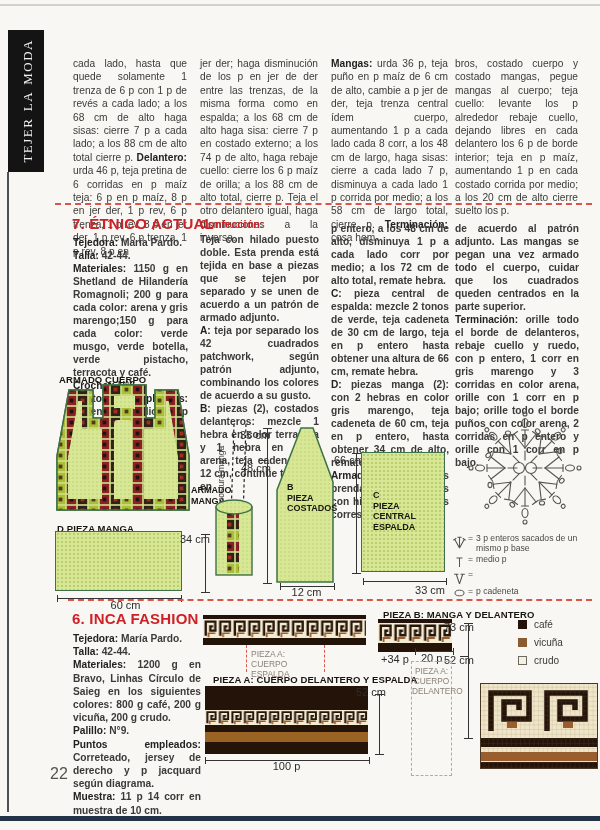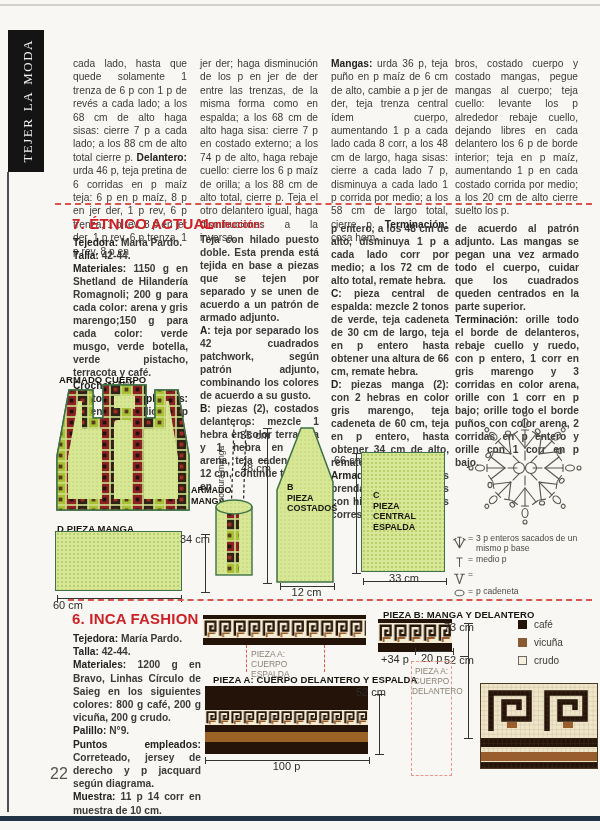--- a/index.html
+++ b/index.html
@@ -121,21 +121,21 @@
     <g clip-path="url(#vclip)">
       <path d="M14,6 L38,6 L38,34 L48,34 L48,1 L91,1 L91,34 L100,34 L100,6 L123,6 L134,72 L134,126 L2,126 L2,72 Z" fill="none" stroke="url(#pw)" stroke-width="22"></path>
       <path d="M53,126 L53,42 Q53,30 63,30 L73,30 Q83,30 83,42 L83,126" fill="none" stroke="url(#pw)" stroke-width="12"></path>
     </g>
     <path d="M14,6 L38,6 L38,34 L48,34 L48,1 L91,1 L91,34 L100,34 L100,6 L123,6 L134,72 L134,126 L2,126 L2,72 Z" fill="none" stroke="#3f7146" stroke-width="1.5"></path>
   </svg>
 
   <div class="dlab" style="left:57px;top:523px">D PIEZA MANGA</div>
   <div class="abs gfill" style="left:55px;top:531px;width:127px;height:60px"></div>
   <div class="hr" style="left:57px;top:595px;width:123px"></div>
-  <div class="meas" style="left:53px;top:599px;width:127px;text-align:left">60 cm</div>
+  <div class="meas" style="left:62px;top:599px;width:127px;text-align:center">60 cm</div>
   <div class="meas" style="left:180px;top:533px">34 cm</div>
   <div class="vr" style="left:201px;top:534px;height:57px"></div>
 
   <div class="vest-label-lines" style="left:191px;top:485px;width:46px">ARMADO MANGA</div>
   <div class="abs rot" style="left:216px;top:432px;height:70px">costura manga</div>
   <svg class="abs" style="left:230px;top:424px" width="22" height="78">
     <line x1="4" y1="0" x2="1.5" y2="78" stroke="#222" stroke-width="1.2" stroke-dasharray="3,2.5"></line>
     <line x1="16" y1="0" x2="13.5" y2="78" stroke="#222" stroke-width="1.2" stroke-dasharray="3,2.5"></line>
   </svg>
   <svg class="abs" style="left:213px;top:497px" width="42" height="84" viewBox="0 0 42 84">
@@ -153,21 +153,21 @@
   </svg>
   <div class="vest-label-lines" style="left:287px;top:482px">B<br>PIEZA<br>COSTADOS</div>
   <div class="hr" style="left:280px;top:583px;width:53px"></div>
   <div class="meas" style="left:280px;top:586px;width:53px;text-align:center">12 cm</div>
 
   <div class="meas" style="left:334px;top:454px">66 cm</div>
   <div class="vr" style="left:352px;top:453px;height:119px"></div>
   <div class="abs gfill" style="left:361px;top:452px;width:84px;height:120px"></div>
   <div class="vest-label-lines" style="left:373px;top:490px">C<br>PIEZA<br>CENTRAL<br>ESPALDA</div>
   <div class="hr" style="left:363px;top:578px;width:82px"></div>
-  <div class="meas" style="left:363px;top:572px;width:82px;text-align:center">33 cm</div>
+  <div class="meas" style="left:363px;top:584px;width:82px;text-align:right">33 cm</div>
 
   <svg class="abs" style="left:452px;top:402px" width="146" height="132" viewBox="0 0 146 132">
     <defs>
       <g id="mseg" stroke="#56564e" stroke-width="1.1" fill="none" stroke-linecap="round">
         <line x1="73" y1="46" x2="73" y2="28"></line>
           <line x1="69.5" y1="28" x2="76.5" y2="28"></line>
         <line x1="73" y1="46" x2="62" y2="32"></line>
           <line x1="60" y1="33.5" x2="65.5" y2="29.5"></line>
         <line x1="73" y1="46" x2="84" y2="32"></line>
           <line x1="80.5" y1="29.5" x2="86" y2="33.5"></line>

